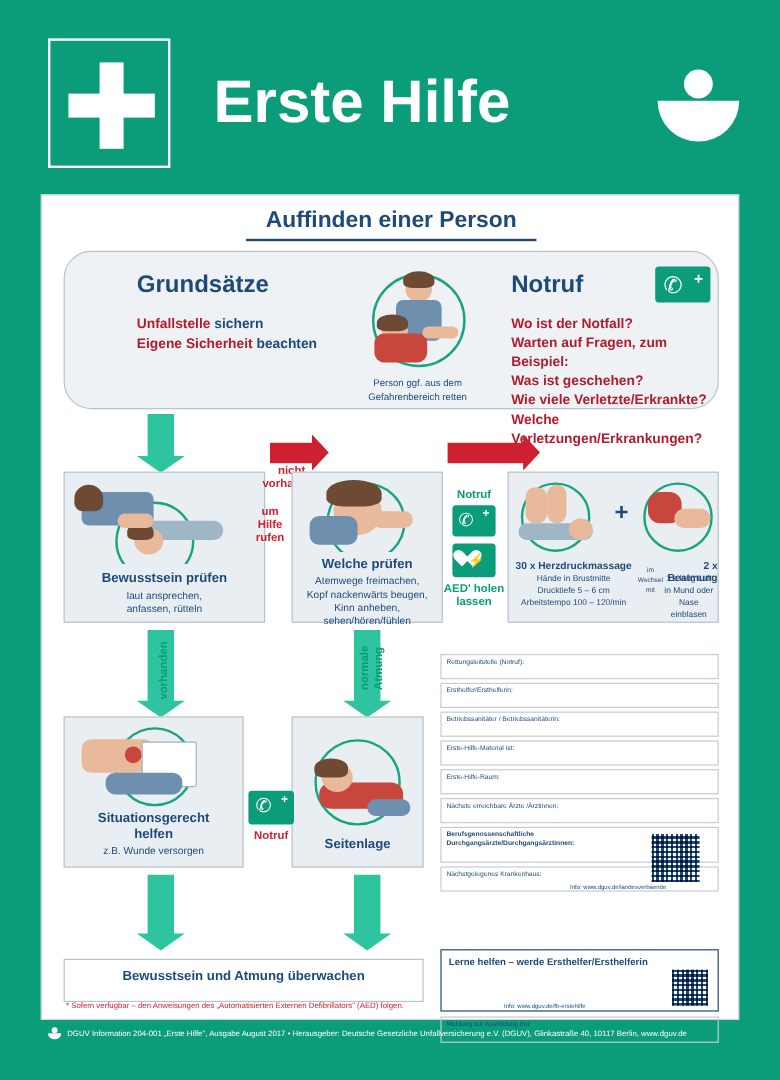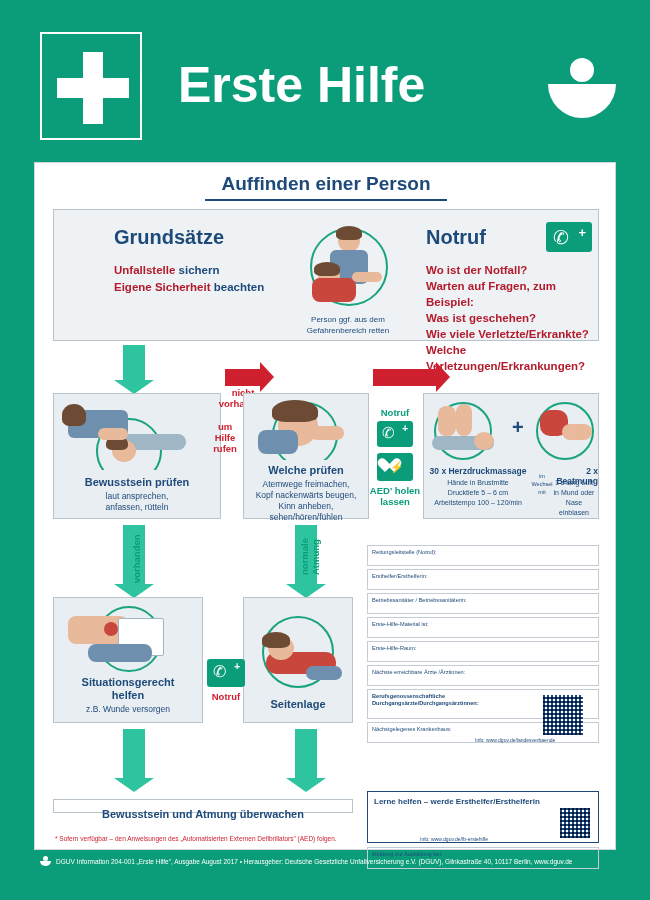--- a/index.html
+++ b/index.html
@@ -90,21 +90,21 @@
     width: 242px; height: 2px;
     background: #1e4a7a;
   }
   
   .box {
     position: absolute;
     background: #ffffff;
     border: 1px solid #b9c3cc;
   }
   .tinted { background: #e8eef2; }
-  .box-grund { left: 18px; top: 46px; width: 546px; height: 132px; background: #eef2f5; }
+  .box-grund { left: 18px; top: 46px; width: 546px; height: 132px; background: #eef2f5; border-radius: 23px; }
   .h-grund {
     position: absolute; left: 60px; top: 16px;
     color: #1e4a7a; font-size: 20px; font-weight: bold;
   }
   .grund-list {
     position: absolute; left: 60px; top: 52px;
     color: #b31b2c; font-size: 11.5px; font-weight: bold; line-height: 17px;
   }
   .grund-list .w { color: #1e4a7a; }
   .h-notruf {
@@ -229,21 +229,21 @@
     position: absolute; left: 332px; top: 628px;
     width: 232px; height: 52px;
     border: 1px solid #1e4a7a;
   }
   .learn-title {
     position: absolute; left: 6px; top: 5px;
     color: #1e4a7a; font-size: 8px; font-weight: bold;
   }
   .bottom-wide {
     position: absolute; left: 18px; top: 636px;
-    width: 300px; height: 14px;
+    width: 300px; height: 36px;
     border: 1px solid #b9c3cc;
   }
   .bottom-wide span {
     position: absolute; width: 100%; text-align: center; top: 8px;
     color: #1e4a7a; font-size: 11px; font-weight: bold;
   }
   .footnote {
     position: absolute; left: 20px; top: 672px;
     color: #cf2030; font-size: 6.5px;
   }

